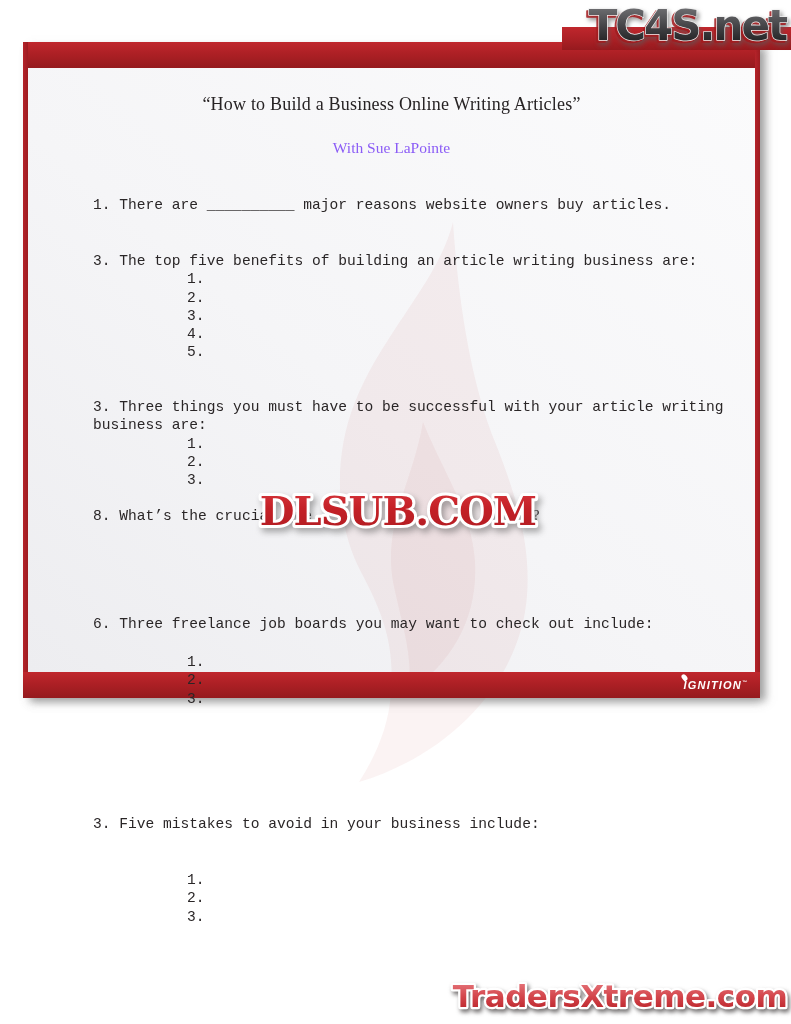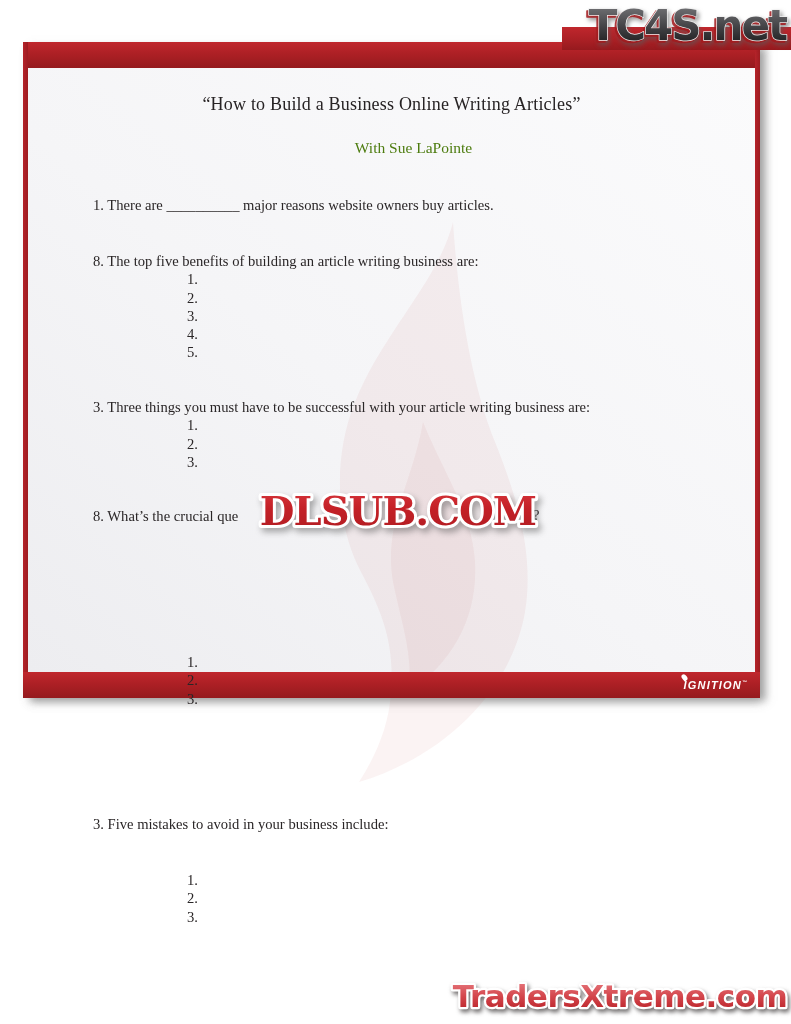--- a/index.html
+++ b/index.html
@@ -16,22 +16,22 @@
   .bar.top{top:0;}
   .bar.bottom{bottom:0;display:flex;align-items:center;justify-content:flex-end;padding:0;box-sizing:border-box;}
   .edge{position:absolute;top:0;bottom:0;width:5px;background:linear-gradient(90deg,#b5232a,#9d1c21);}
   .edge.left{left:0;}
   .edge.right{right:0;}
 
   
   .title{position:absolute;left:0;width:100%;top:52px;text-align:center;
          font-size:18px;color:#272324;letter-spacing:.2px;}
   .subtitle{position:absolute;left:0;width:100%;top:97px;text-align:center;
-            font-size:15.5px;color:#4d7c0f;margin-left:22px;}
-  .q{position:absolute;left:70px;width:640px;font-size:14.6px;line-height:18.3px;color:#2a2627;z-index:1;}
+            font-size:15.5px;color:#8b5cf6;}
+  .q{position:absolute;left:70px;width:640px;font-size:14.6px;line-height:18.3px;color:#2a2627;z-index:1;font-family:Liberation Mono, monospace;}
   .subs{margin-left:94px;}
   .qtail{position:absolute;left:510px;top:465px;font-size:14.6px;color:#2a2627;z-index:1;}
 
   
   .flame{position:absolute;left:240px;top:180px;z-index:0;}
 
   
   .stamp{position:absolute;left:225px;top:443px;z-index:5;
          filter:drop-shadow(3px 4px 3px rgba(70,70,70,.45));}
   .stamp text{font-family:"DejaVu Serif","Liberation Serif",serif;font-weight:bold;}
@@ -90,21 +90,21 @@
     <div class="edge right"></div>
 
     <div class="title">“How to Build a Business Online Writing Articles”</div>
     <div class="subtitle">With Sue LaPointe</div>
 
     <div class="q" style="top:154px">
       <div>1. There are __________ major reasons website owners buy articles.</div>
     </div>
 
     <div class="q" style="top:210px">
-      <div>8. The top five benefits of building an article writing business are:</div>
+      <div>3. The top five benefits of building an article writing business are:</div>
       <div class="subs">
         <div>1.</div>
         <div>2.</div>
         <div>3.</div>
         <div>4.</div>
         <div>5.</div>
       </div>
     </div>
 
     <div class="q" style="top:356px">
@@ -115,20 +115,23 @@
         <div>3.</div>
       </div>
     </div>
 
     <div class="q" style="top:465px">
       <div>8. What’s the crucial que</div>
     </div>
     <div class="qtail">?</div>
 
 
+    <div class="q" style="top:573px">
+      <div>6. Three freelance job boards you may want to check out include:</div>
+    </div>
     <div class="q" style="top:611px">
       <div class="subs">
         <div>1.</div>
         <div>2.</div>
         <div>3.</div>
       </div>
     </div>
 
 
     <div class="q" style="top:773px">

